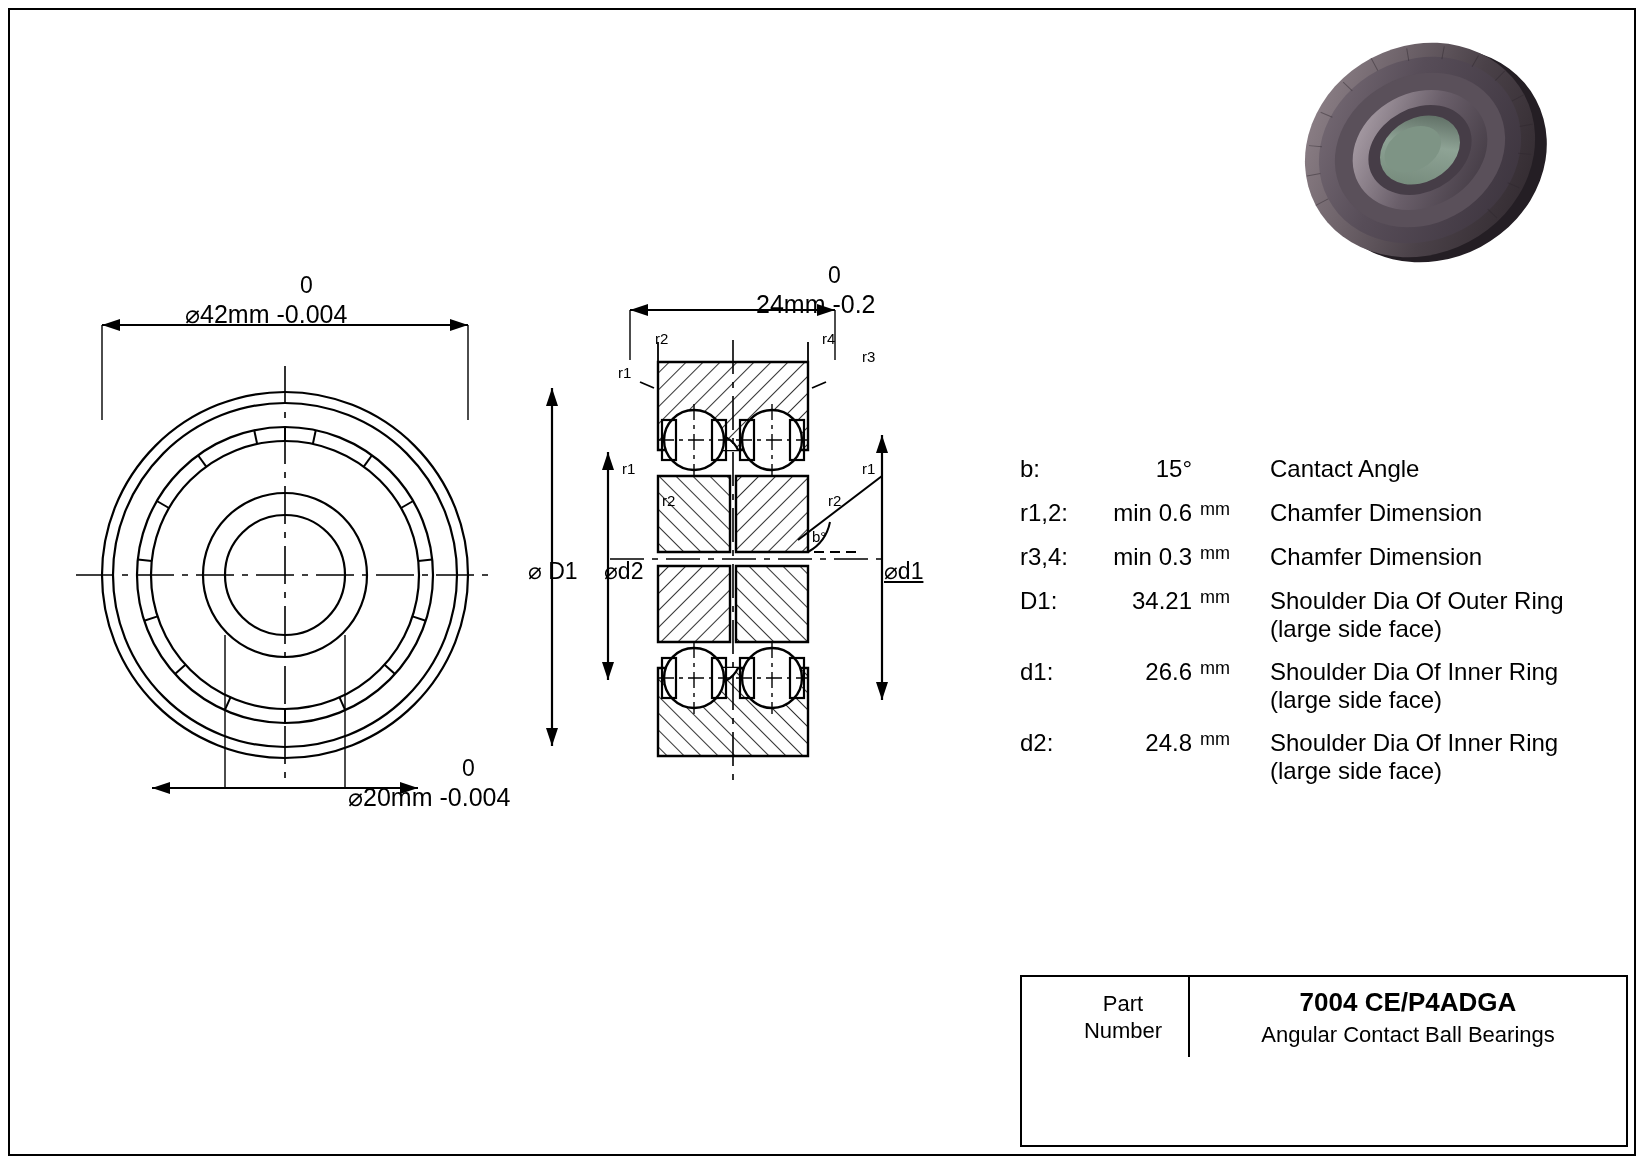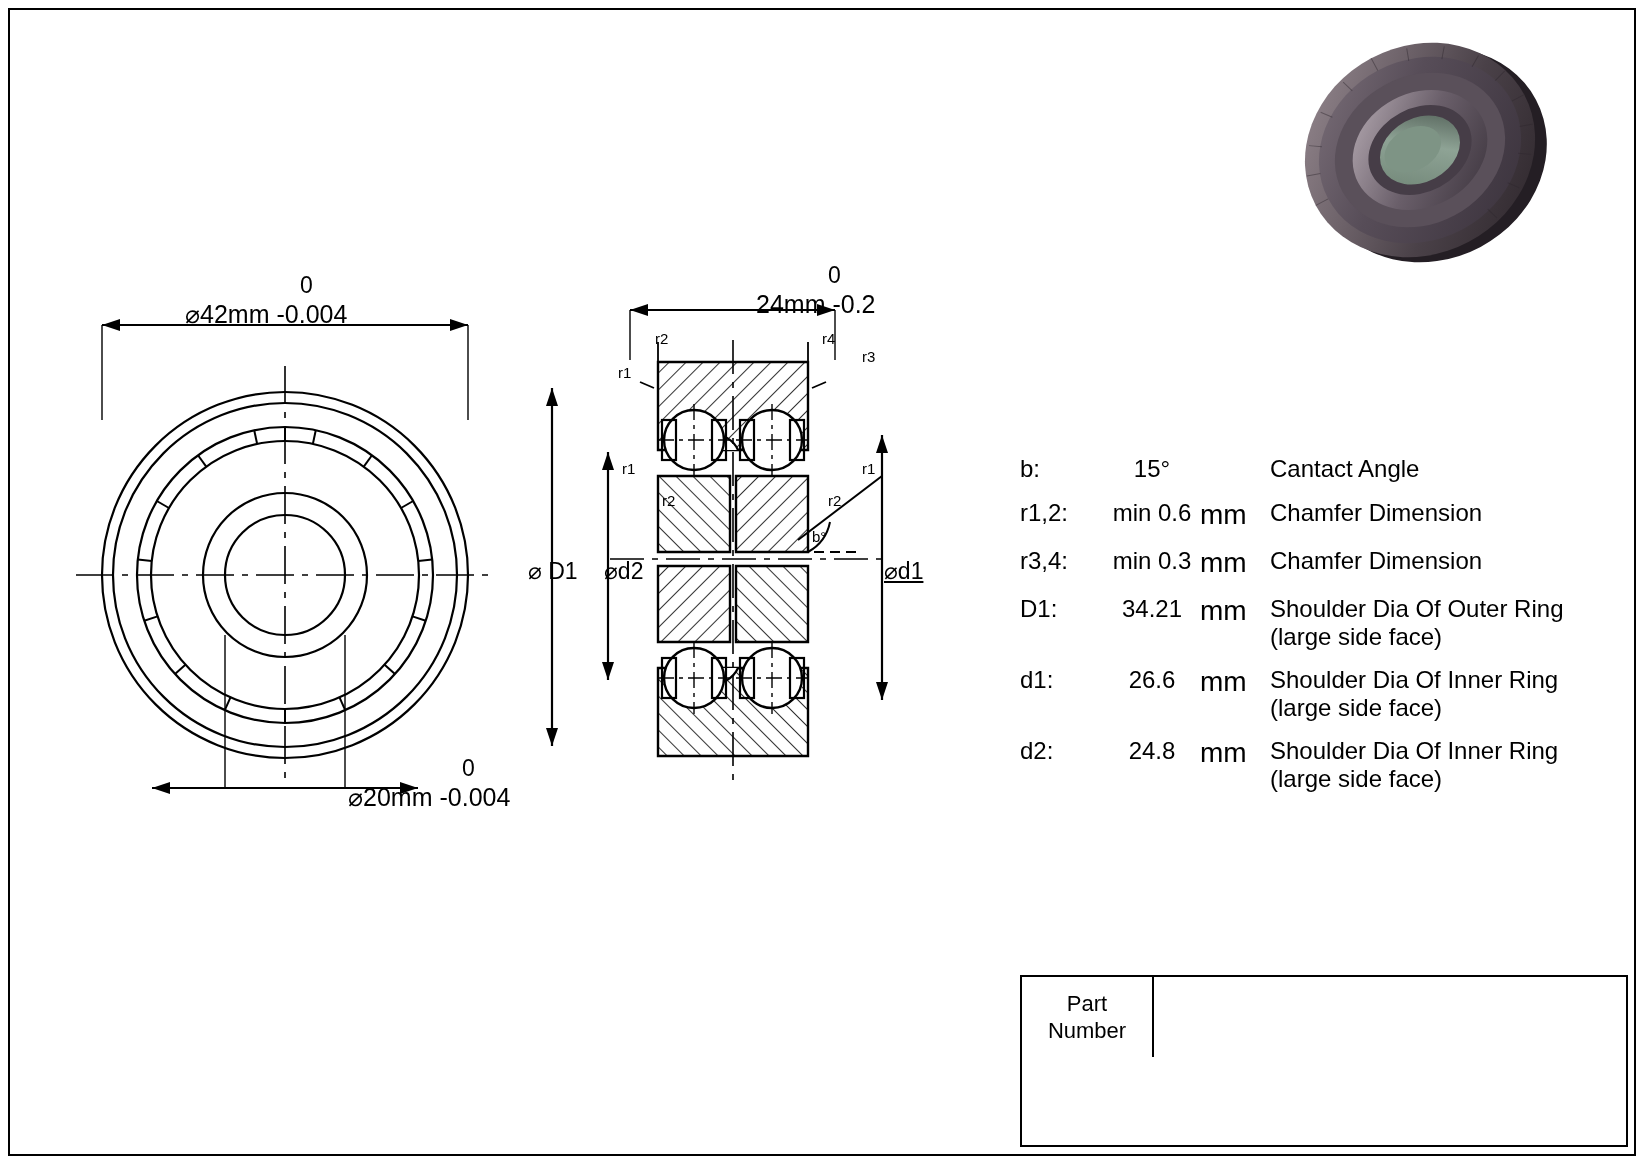--- a/index.html
+++ b/index.html
@@ -3,28 +3,28 @@
 <meta charset="utf-8">
 <style>
   html,body{margin:0;padding:0;background:#ffffff;}
   body{width:1646px;height:1165px;position:relative;font-family:"Liberation Sans",sans-serif;color:#000;overflow:hidden;}
   .frame{position:absolute;left:8px;top:8px;width:1628px;height:1148px;border:2px solid #000;box-sizing:border-box;}
   .abs{position:absolute;}
   svg{display:block;}
   .spec-table{position:absolute;left:1020px;top:455px;width:600px;}
   .spec-row{display:flex;align-items:flex-start;margin-bottom:16px;}
   .spec-key{width:92px;font-size:24px;white-space:nowrap;}
-  .spec-val{width:80px;font-size:24px;text-align:center;padding-right:8px;white-space:nowrap;}
-  .spec-unit{width:70px;font-size:28px;white-space:nowrap;}
+  .spec-val{width:80px;font-size:24px;text-align:right;padding-right:8px;white-space:nowrap;}
+  .spec-unit{width:70px;font-size:18px;white-space:nowrap;}
   .spec-desc{font-size:24px;line-height:1.15;white-space:nowrap;}
   .spec-desc .sub{display:block;}
   .title-block{position:absolute;left:1020px;top:975px;width:608px;height:172px;border:2px solid #000;box-sizing:border-box;}
   .tb-top{height:78px;border-bottom:2px solid #000;display:flex;align-items:center;justify-content:center;}
   .tb-top span{font-size:22px;}
-  .tb-bottom{height:80px;display:flex;}
+  .tb-bottom{height:80px;display:flex;margin-left:36px;}
   .tb-left{width:130px;border-right:2px solid #000;display:flex;flex-direction:column;align-items:center;justify-content:center;font-size:22px;line-height:1.25;}
   .tb-right{flex:1;display:flex;flex-direction:column;align-items:center;justify-content:center;}
   .tb-part{font-size:26px;font-weight:bold;margin-bottom:4px;}
   .tb-sub{font-size:22px;}
   .lbl{position:absolute;font-size:23px;white-space:nowrap;}
   .lbl-sm{position:absolute;font-size:15px;white-space:nowrap;}
 </style>
 </head>
 <body>
 
@@ -325,14 +325,18 @@
     </div>
   </div>
 </div>
 
 <div class="title-block">
   <div class="tb-bottom">
     <div class="tb-left">
       <span>Part</span>
       <span>Number</span>
     </div>
+    <div class="tb-right">
+      <div class="tb-part">7004 CE/P4ADGA</div>
+      <div class="tb-sub">Angular Contact Ball Bearings</div>
+    </div>
   </div>
 </div>
 
 </body></html>

